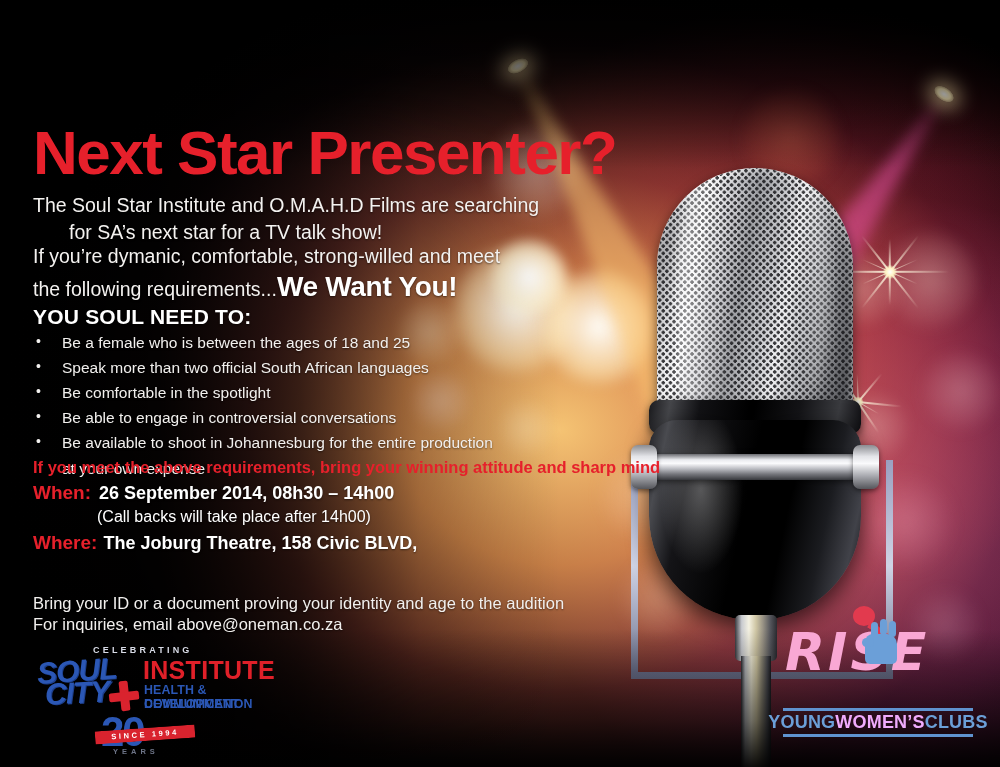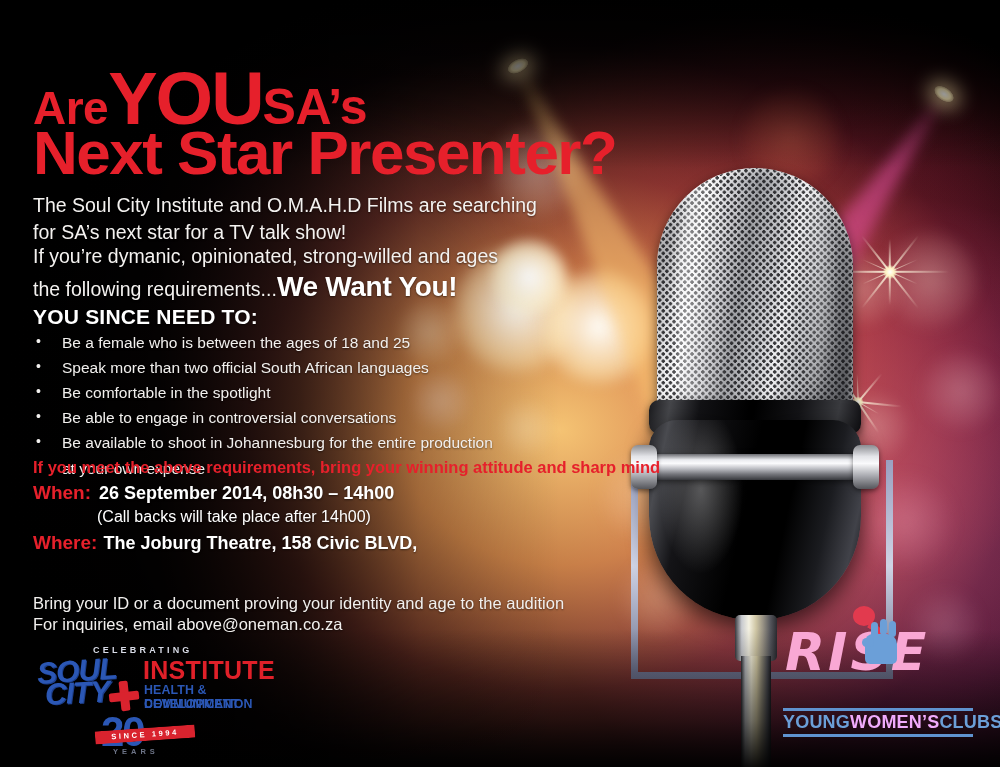--- a/index.html
+++ b/index.html
@@ -157,21 +157,21 @@
 
   .para{
     position:absolute;left:33px;
     color:#f4f2f0;
     font-size:19.5px;
     line-height:1.38;
     white-space:nowrap;
     text-shadow:0 1px 2px rgba(0,0,0,0.5);
   }
   .para.l1{top:192px;}
-  .para.l2{top:219px;}
+  .para.l2{top:219px;margin-left:36px;}
   .para.l3{top:243px;}
   .para.l4{top:268px;}
   .wantyou{
     font-size:28px;font-weight:bold;color:#ffffff;letter-spacing:-0.3px;
     vertical-align:baseline;
   }
 
   .need-head{
     position:absolute;left:33px;top:305px;
     color:#ffffff;font-size:21px;font-weight:bold;letter-spacing:0.2px;
@@ -300,21 +300,21 @@
   .rise-mic-stick{
     position:absolute;left:10px;top:8px;width:30px;height:8px;background:#e23a4e;
     transform:rotate(34deg);transform-origin:left center;
     clip-path:polygon(0 0,100% 28%,100% 72%,0 100%);
   }
   .rise-bar{position:absolute;left:8px;width:190px;height:3px;background:#5f93cf;}
   .rise-bar.top{top:100px;}
   .rise-bar.bot{top:126px;}
   .rise-tag{
     position:absolute;left:8px;top:103px;width:190px;height:22px;
-    display:flex;align-items:center;justify-content:flex-start;
+    display:flex;align-items:center;justify-content:center;
     font-size:18px;font-weight:bold;letter-spacing:0.2px;white-space:nowrap;
   }
   .rise-tag .b{color:#6b9fd8;}
   .rise-tag .r{color:#f0abfc;}
 </style>
 </head>
 <body>
 
 <div id="poster">
 
@@ -379,33 +379,30 @@
     <div class="mic-mount right"></div>
     <div class="mic-neck"></div>
     <div class="mic-stem"></div>
 
   </div>
 
   <div class="bg-vignette"></div>
 
   <div id="content">
 
-    <div class="headline hl1">
-      <span>Are</span><span class="big">YOU</span><span class="med">SA’s</span>
-    </div>
     <div class="headline hl2">Next Star Presenter?</div>
 
-    <div class="para l1">The Soul City Institute and O.M.A.H.D Films are searching</div>
+    <div class="para l1">The Soul Star Institute and O.M.A.H.D Films are searching</div>
     <div class="para l2">for SA’s next star for a TV talk show!</div>
-    <div class="para l3">If you’re dymanic, opinionated, strong-willed and ages</div>
+    <div class="para l3">If you’re dymanic, comfortable, strong-willed and meet</div>
     <div class="para l4">
       <span>the following requirements...</span><span class="wantyou">We Want You!</span>
     </div>
 
-    <div class="need-head">YOU SINCE NEED TO:</div>
+    <div class="need-head">YOU SOUL NEED TO:</div>
     <ul class="bullets">
       <li>Be a female who is between the ages  of 18 and 25</li>
       <li>Speak more than two official South African languages</li>
       <li>Be comfortable in the spotlight</li>
       <li>Be able to engage in controversial conversations</li>
       <li>Be available to shoot in Johannesburg for the entire production</li>
       <li class="cont">at your own expense</li>
     </ul>
 
     <div class="req-line">If you meet the above requirements, bring your winning attitude and sharp mind</div>

